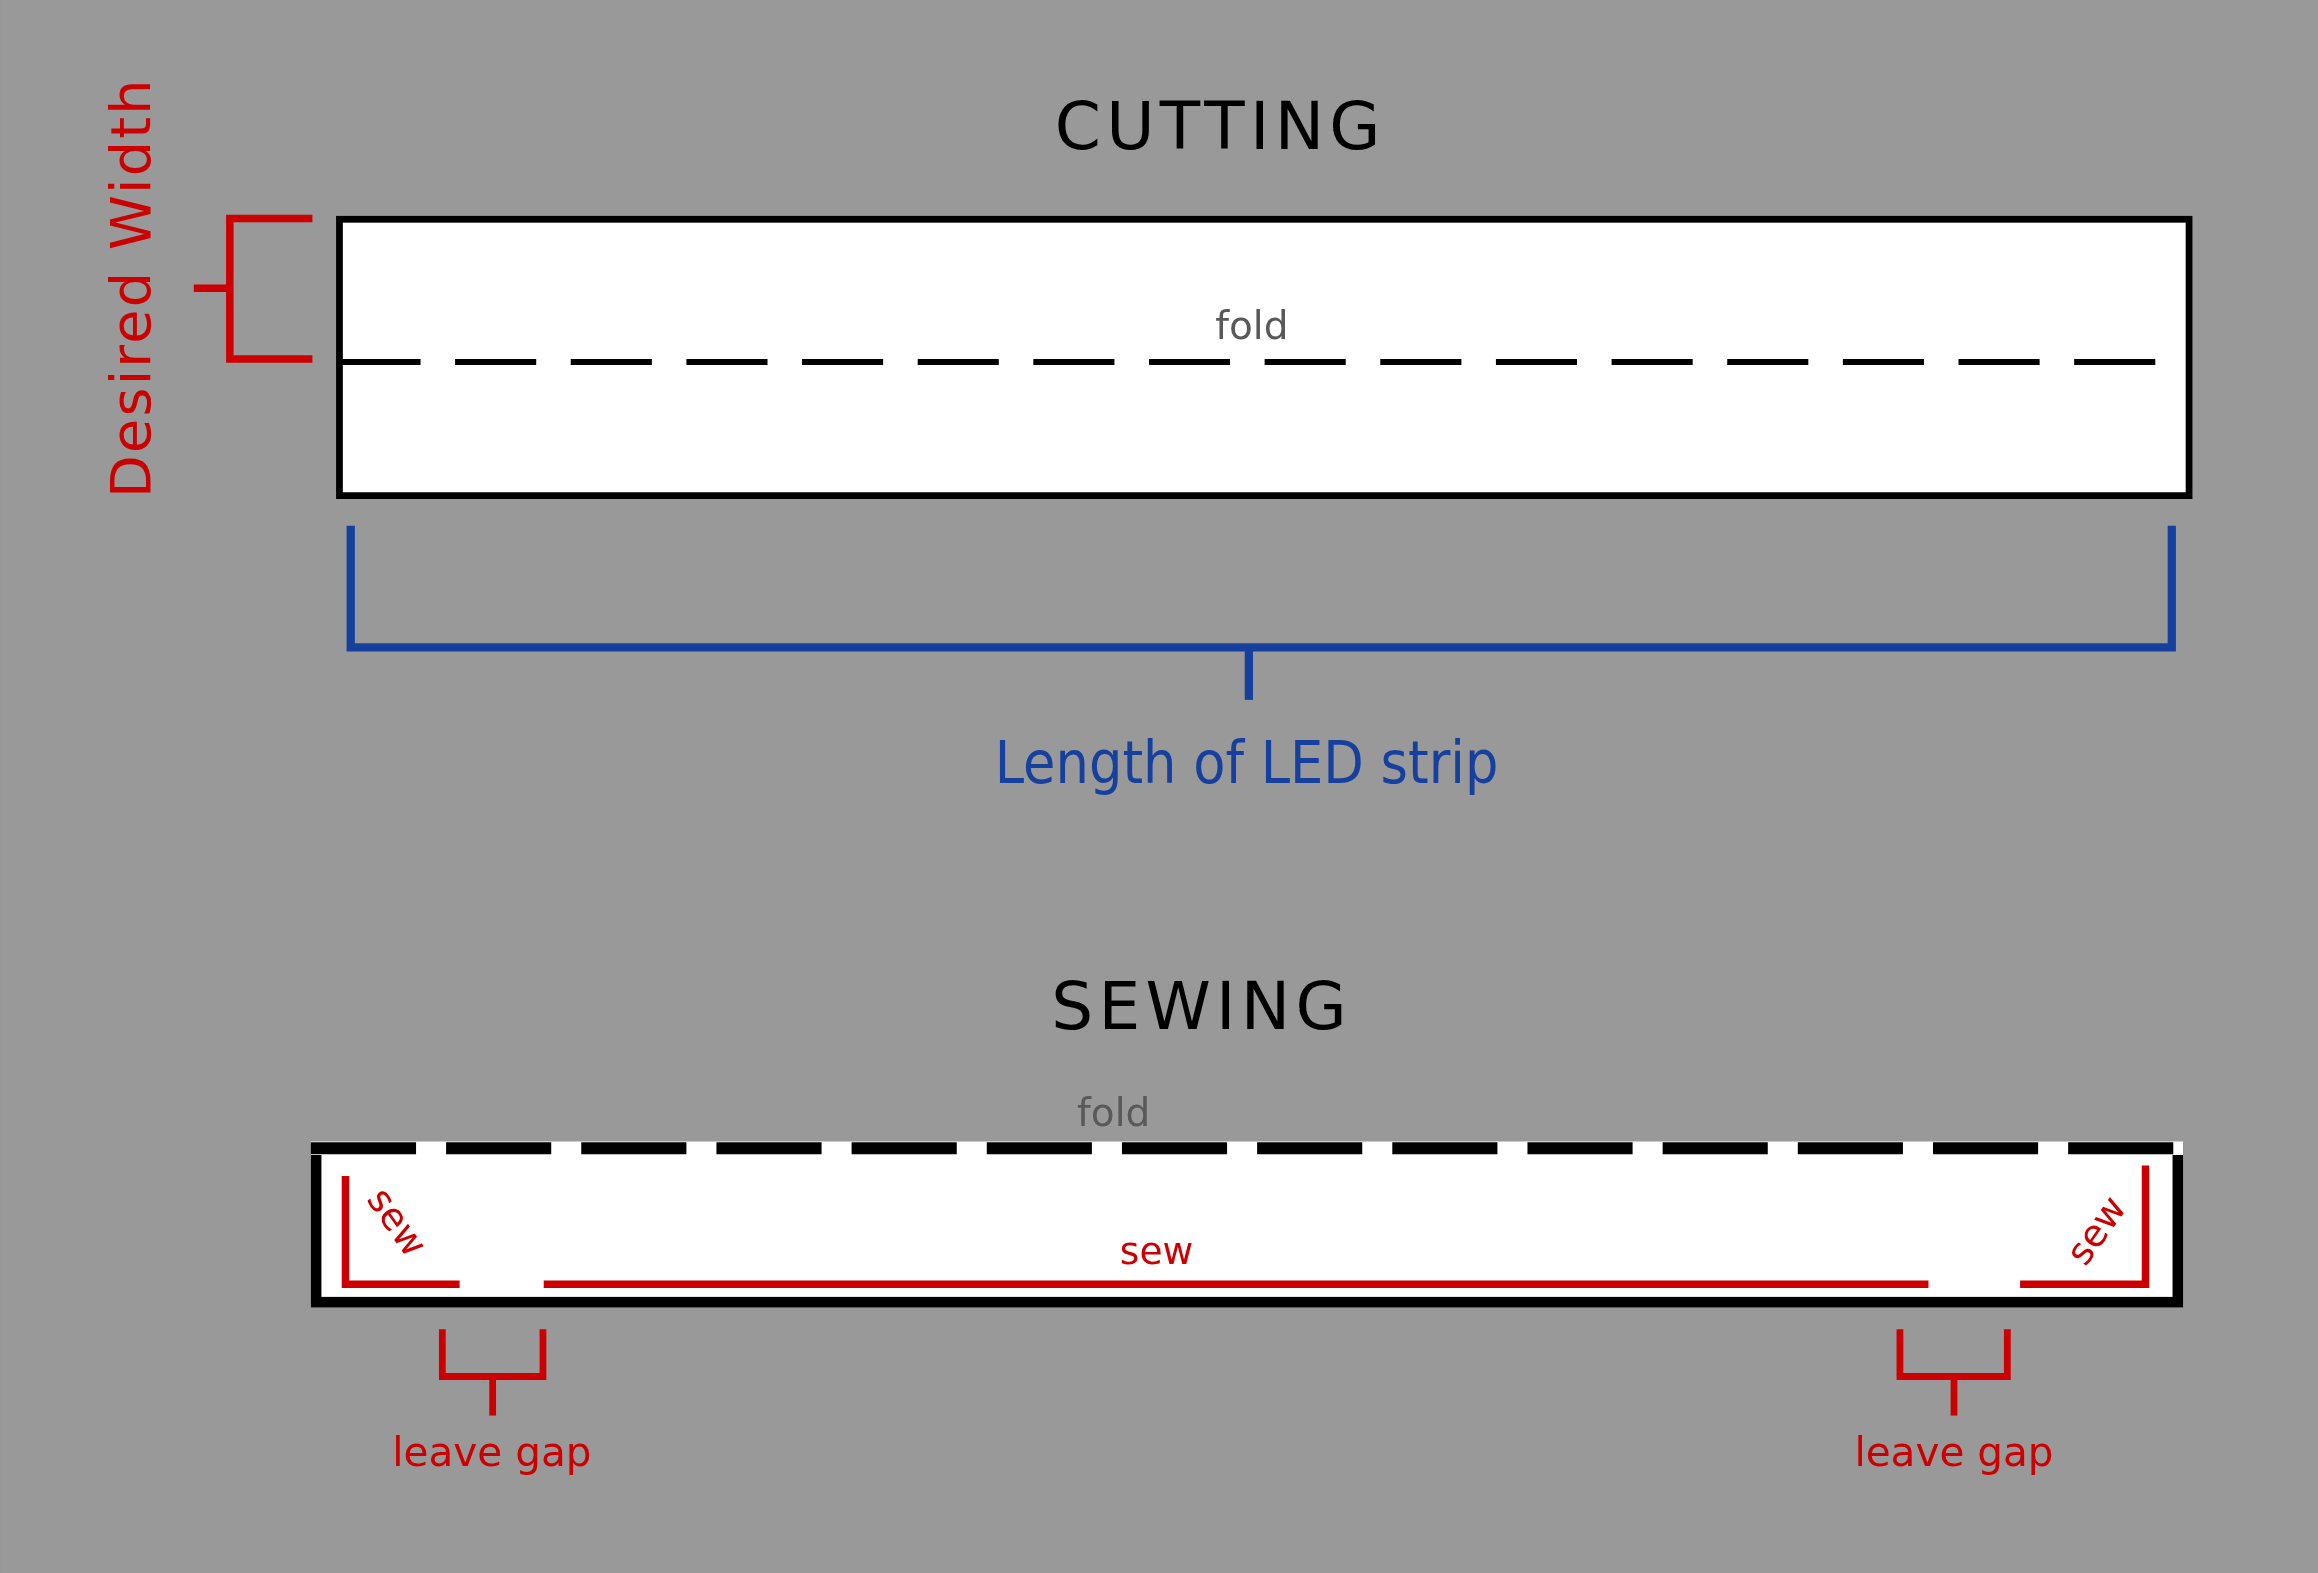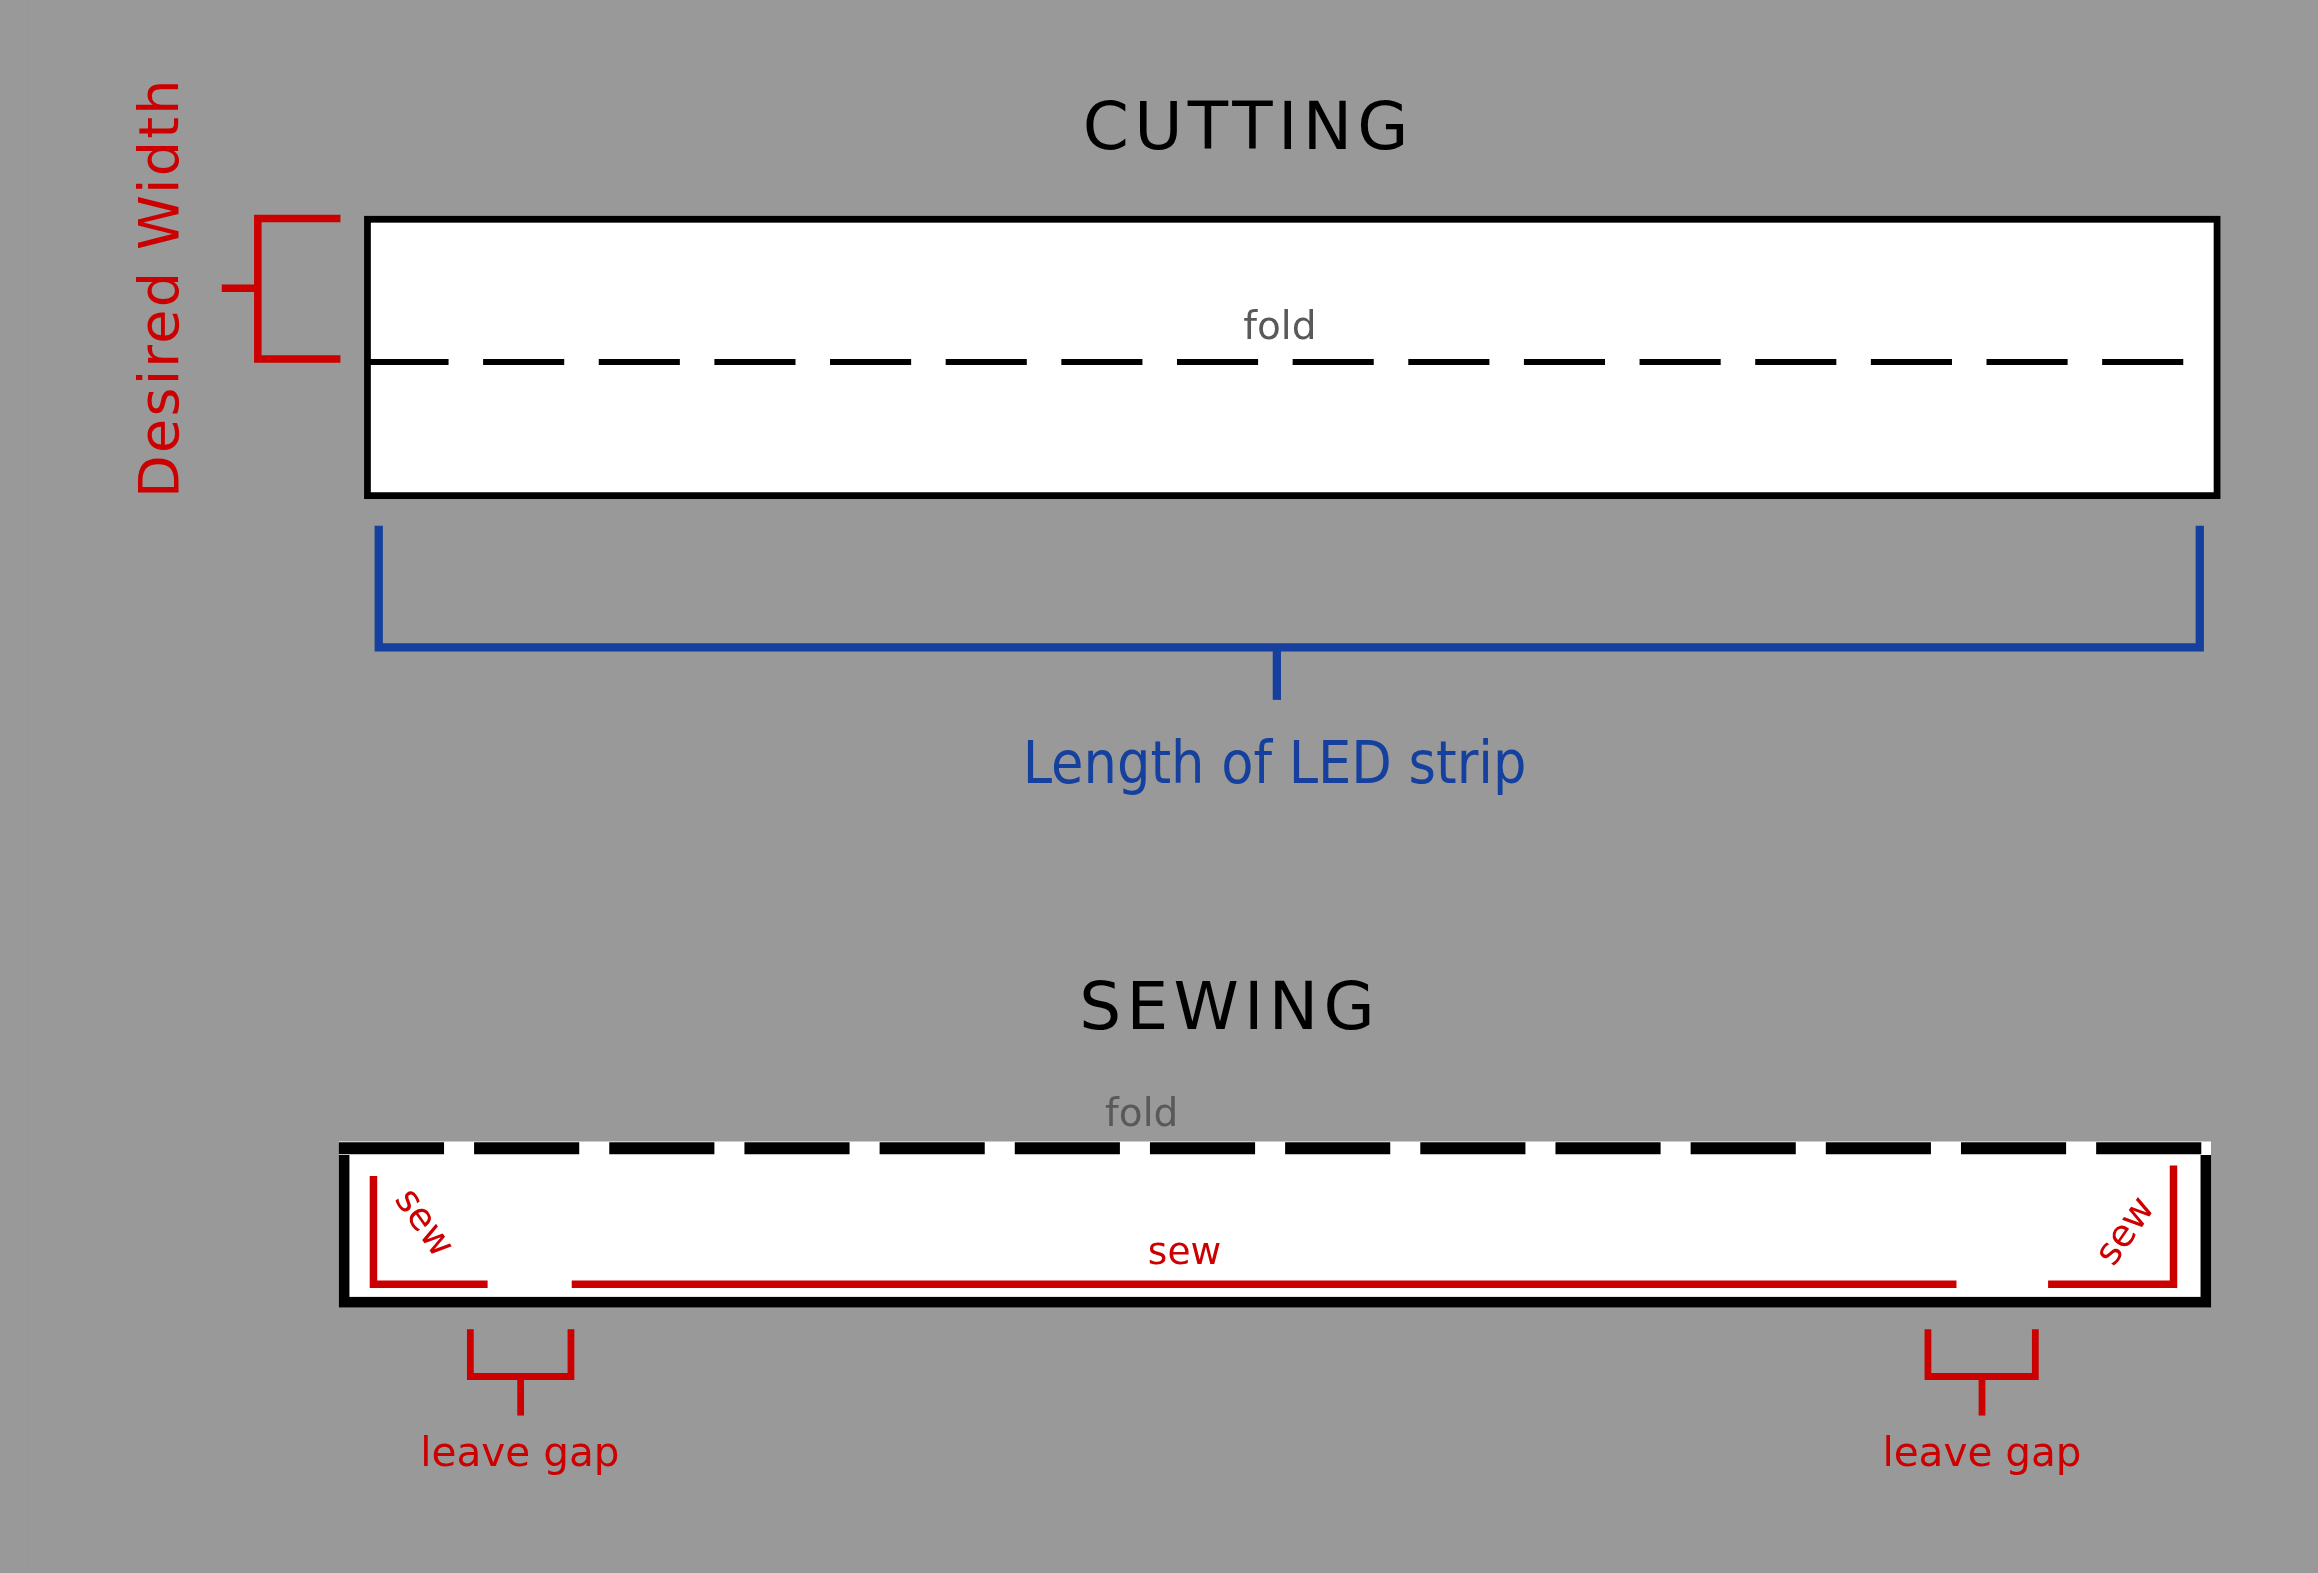--- a/index.html
+++ b/index.html
@@ -11,21 +11,20 @@
     width: 2319px;
     height: 1574px;
     overflow: hidden;
     font-family: "DejaVu Sans", sans-serif;
   }
   #stage {
     position: relative;
     width: 1933px;
     height: 1574px;
     background: #1d4ed8;
-    margin-left: 28px;
   }
   #diagram {
     position: absolute;
     top: 0;
     left: 0;
     width: 2319px;
     height: 1574px;
   }
   .section-title {
     font-family: "DejaVu Sans", sans-serif;

